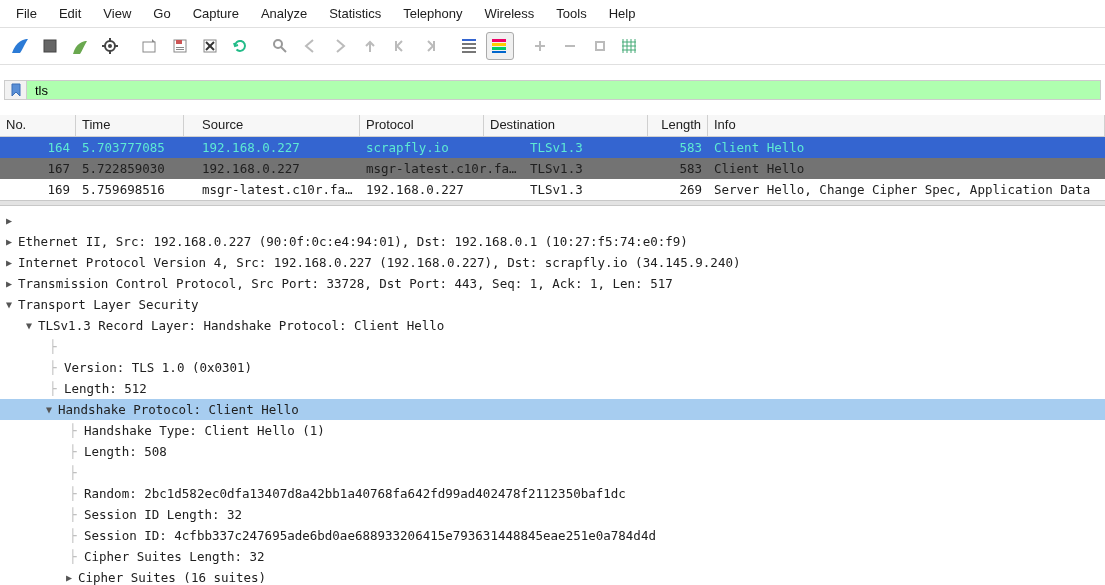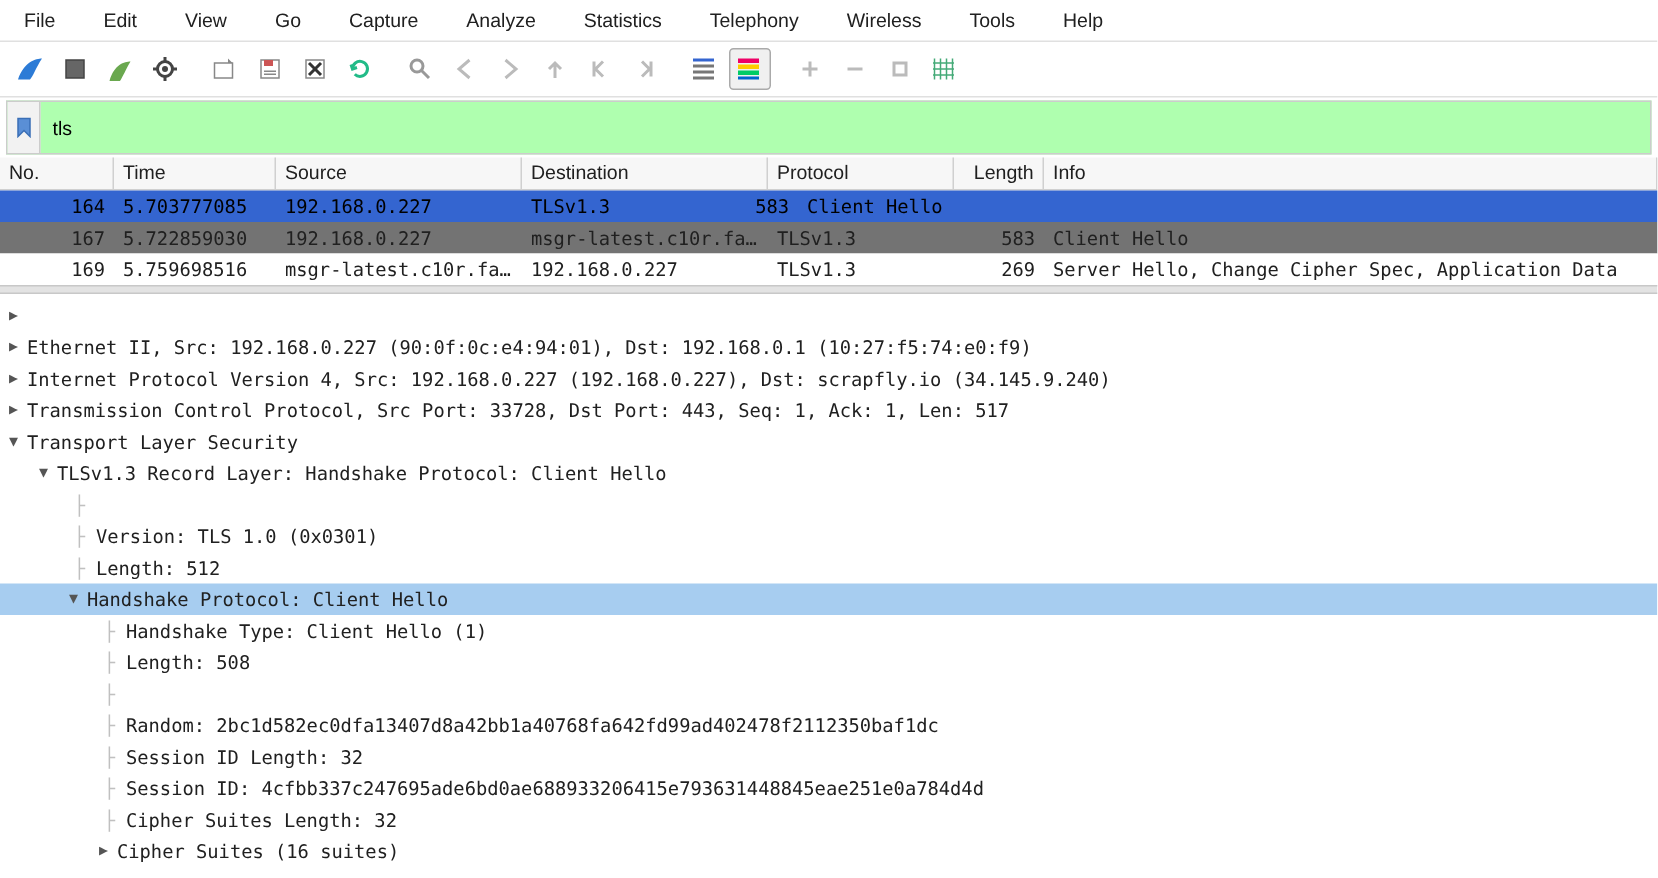--- a/index.html
+++ b/index.html
@@ -11,21 +11,21 @@
     width: 1105px;
     height: 585px;
     overflow: hidden;
     display: flex;
     flex-direction: column;
   }
   
   .menubar {
     display: flex;
     padding: 2px 6px;
-    gap: 12px;
+    gap: 2px;
     border-bottom: 1px solid #e0e0e0;
     font-size: 13px;
     text-align: center;
   }
   .menubar .menuitem {
     padding: 4px 10px;
     cursor: default;
   }
 
   
@@ -48,22 +48,22 @@
   .toolbar .tb-sep { width: 8px; }
   .tb-btn.highlighted { border-color:#aaa; background:#f0f0f0; }
 
   
   .filterbar {
     display: flex;
     align-items: center;
     padding: 0;
     background: #afffaf;
     border: 1px solid #ccc;
-    margin: 2px 4px;
-    height: 36px;
+    margin: 15px 4px;
+    height: 20px;
   }
   .filterbar .bookmark {
     width: 22px;
     height: 100%;
     display:flex; align-items:center; justify-content:center;
     background:#f2f2f2;
     border-right:1px solid #ccc;
   }
   .filterbar input {
     flex: 1;
@@ -96,26 +96,26 @@
     display: flex;
     height: 21px;
     line-height: 21px;
   }
   .packet-row .col {
     padding: 0 6px;
     white-space: nowrap;
     overflow: hidden;
     text-overflow: ellipsis;
   }
-  .packet-row.selected { background: #3465d0; color: #000000; }
+  .packet-row.selected { background: #3465d0; color: #5eead4; }
   .packet-row.alt { background: #737373; }
   .packet-row:not(.selected):not(.alt) { background: #fff; }
   .col-no { width: 76px; text-align: right; }
   .col-time { width: 108px; }
-  .col-src { width: 164px; }
+  .col-src { width: 164px; margin-left: 12px; }
   .col-dst { width: 164px; }
   .col-proto { width: 124px; }
   .col-len { width: 60px; text-align: right; }
   .col-info { flex: 1; }
 
   .packet-list-header .col-no { text-align: left; }
   .packet-list-rows .col-info { padding-left: 6px; }
 
   
   .splitter { height: 6px; background: #e3e3e3; border-top:1px solid #c8c8c8; border-bottom:1px solid #c8c8c8; cursor: row-resize; }
@@ -309,31 +309,32 @@
         <path d="M2 1 H10 V13 L6 9 L2 13 Z" fill="#5a8fd6" stroke="#3a6fb6"></path>
       </svg>
   </div>
   <input type="text" value="tls" style="">
 </div>
 
 <div class="packet-list-header">
   <div class="col col-no">No.</div>
   <div class="col col-time">Time</div>
   <div class="col col-src">Source</div>
+  <div class="col col-proto">Protocol</div>
   <div class="col col-dst">Destination</div>
-  <div class="col col-proto">Protocol</div>
   <div class="col col-len">Length</div>
   <div class="col col-info">Info</div>
 </div>
 
 <div class="packet-list-rows">
   <div class="packet-row selected">
     <div class="col col-no">164</div>
     <div class="col col-time">5.703777085</div>
     <div class="col col-src">192.168.0.227</div>
+    <div class="col col-dst">scrapfly.io</div>
     <div class="col col-proto">TLSv1.3</div>
     <div class="col col-len">583</div>
     <div class="col col-info">Client Hello</div>
   </div>
   <div class="packet-row alt">
     <div class="col col-no">167</div>
     <div class="col col-time">5.722859030</div>
     <div class="col col-src">192.168.0.227</div>
     <div class="col col-dst">msgr-latest.c10r.fa…</div>
     <div class="col col-proto">TLSv1.3</div>

